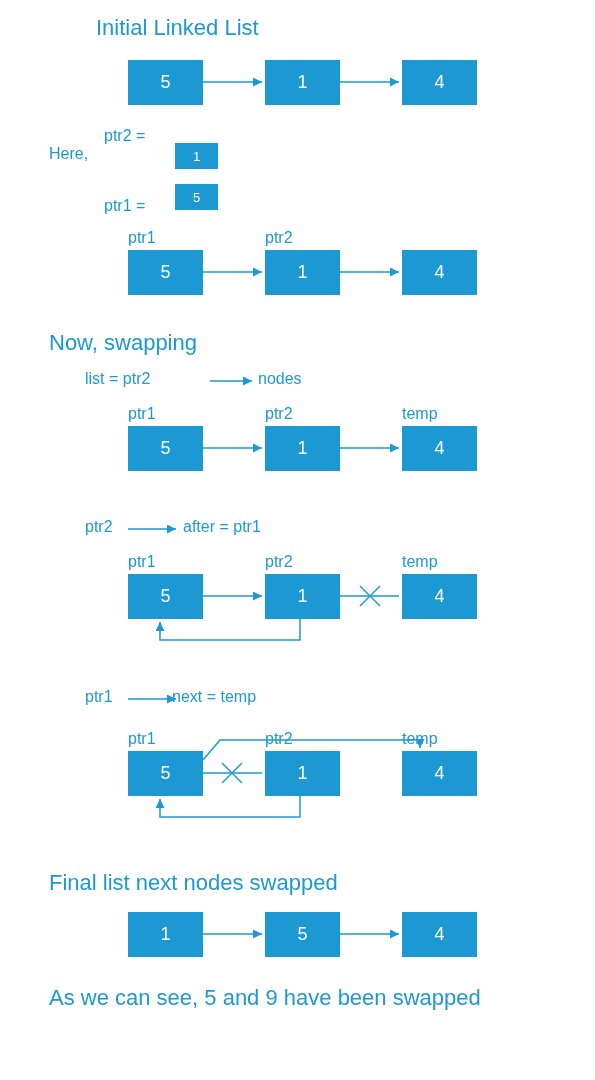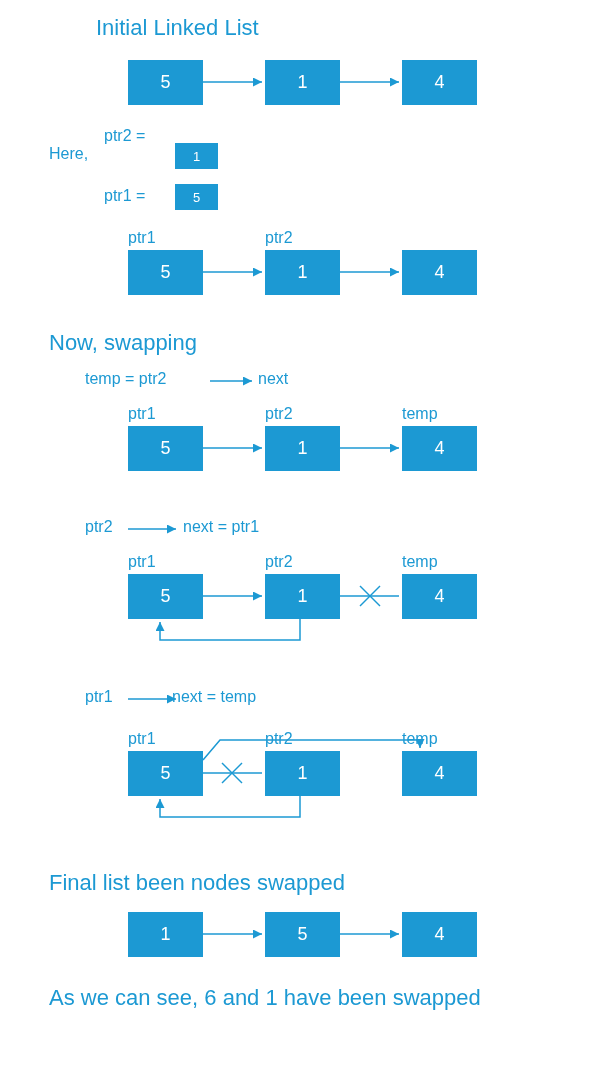--- a/index.html
+++ b/index.html
@@ -58,72 +58,72 @@
 
 <div class="heading" style="left:49px; top:15px;margin-left:47px;">Initial Linked List</div>
 
 <div class="node" style="left:128px; top:60px; width:75px; height:45px;">5</div>
 <div class="node" style="left:265px; top:60px; width:75px; height:45px;">1</div>
 <div class="node" style="left:402px; top:60px; width:75px; height:45px;">4</div>
 
 <div class="label" style="left:49px; top:145px;">Here,</div>
 <div class="label" style="left:104px; top:127px;">ptr2  =</div>
 <div class="mini-node" style="left:175px; top:143px; width:43px; height:26px;">1</div>
-<div class="label" style="left:104px; top:187px;">ptr1  =</div>
+<div class="label" style="left:104px; top:197px;">ptr1  =</div>
 <div class="mini-node" style="left:175px; top:184px; width:43px; height:26px;">5</div>
 
 <div class="small-label" style="left:128px; top:229px;">ptr1</div>
 <div class="small-label" style="left:265px; top:229px;">ptr2</div>
 
 <div class="node" style="left:128px; top:250px; width:75px; height:45px;">5</div>
 <div class="node" style="left:265px; top:250px; width:75px; height:45px;">1</div>
 <div class="node" style="left:402px; top:250px; width:75px; height:45px;">4</div>
 
 <div class="heading" style="left:49px; top:330px;">Now,   swapping</div>
 
-<div class="label" style="left:85px; top:370px;">temp  =  ptr2</div>
-<div class="label" style="left:258px; top:370px;">next</div>
+<div class="label" style="left:85px; top:370px;">list  =  ptr2</div>
+<div class="label" style="left:258px; top:370px;">nodes</div>
 
 <div class="small-label" style="left:128px; top:405px;">ptr1</div>
 <div class="small-label" style="left:265px; top:405px;">ptr2</div>
 <div class="small-label" style="left:402px; top:405px;">temp</div>
 
 <div class="node" style="left:128px; top:426px; width:75px; height:45px;">5</div>
 <div class="node" style="left:265px; top:426px; width:75px; height:45px;">1</div>
 <div class="node" style="left:402px; top:426px; width:75px; height:45px;">4</div>
 
 <div class="label" style="left:85px; top:518px;">ptr2</div>
-<div class="label" style="left:183px; top:518px;">next  =  ptr1</div>
+<div class="label" style="left:183px; top:518px;">after  =  ptr1</div>
 
 <div class="small-label" style="left:128px; top:553px;">ptr1</div>
 <div class="small-label" style="left:265px; top:553px;">ptr2</div>
 <div class="small-label" style="left:402px; top:553px;">temp</div>
 
 <div class="node" style="left:128px; top:574px; width:75px; height:45px;">5</div>
 <div class="node" style="left:265px; top:574px; width:75px; height:45px;">1</div>
 <div class="node" style="left:402px; top:574px; width:75px; height:45px;">4</div>
 
 <div class="label" style="left:85px; top:688px;">ptr1</div>
 <div class="label" style="left:172px; top:688px;">next  =  temp</div>
 
 <div class="small-label" style="left:128px; top:730px;">ptr1</div>
 <div class="small-label" style="left:265px; top:730px;">ptr2</div>
 <div class="small-label" style="left:402px; top:730px;">temp</div>
 
 <div class="node" style="left:128px; top:751px; width:75px; height:45px;">5</div>
 <div class="node" style="left:265px; top:751px; width:75px; height:45px;">1</div>
 <div class="node" style="left:402px; top:751px; width:75px; height:45px;">4</div>
 
-<div class="heading" style="left:49px; top:870px;">Final list been nodes swapped</div>
+<div class="heading" style="left:49px; top:870px;">Final list next nodes swapped</div>
 
 <div class="node" style="left:128px; top:912px; width:75px; height:45px;">1</div>
 <div class="node" style="left:265px; top:912px; width:75px; height:45px;">5</div>
 <div class="node" style="left:402px; top:912px; width:75px; height:45px;">4</div>
 
-<div class="heading" style="left:49px; top:985px;">As we can see,  6 and 1 have been swapped</div>
+<div class="heading" style="left:49px; top:985px;">As we can see,  5 and 9 have been swapped</div>
 
 <svg class="overlay">
   <defs>
     <marker id="ah" markerWidth="8" markerHeight="8" refX="6" refY="3" orient="auto">
       <path d="M0,0 L6,3 L0,6 Z" class="arrowhead"></path>
     </marker>
   </defs>
 
   <line class="stroke" x1="203" y1="82" x2="262" y2="82" marker-end="url(#ah)"></line>
   <line class="stroke" x1="340" y1="82" x2="399" y2="82" marker-end="url(#ah)"></line>

